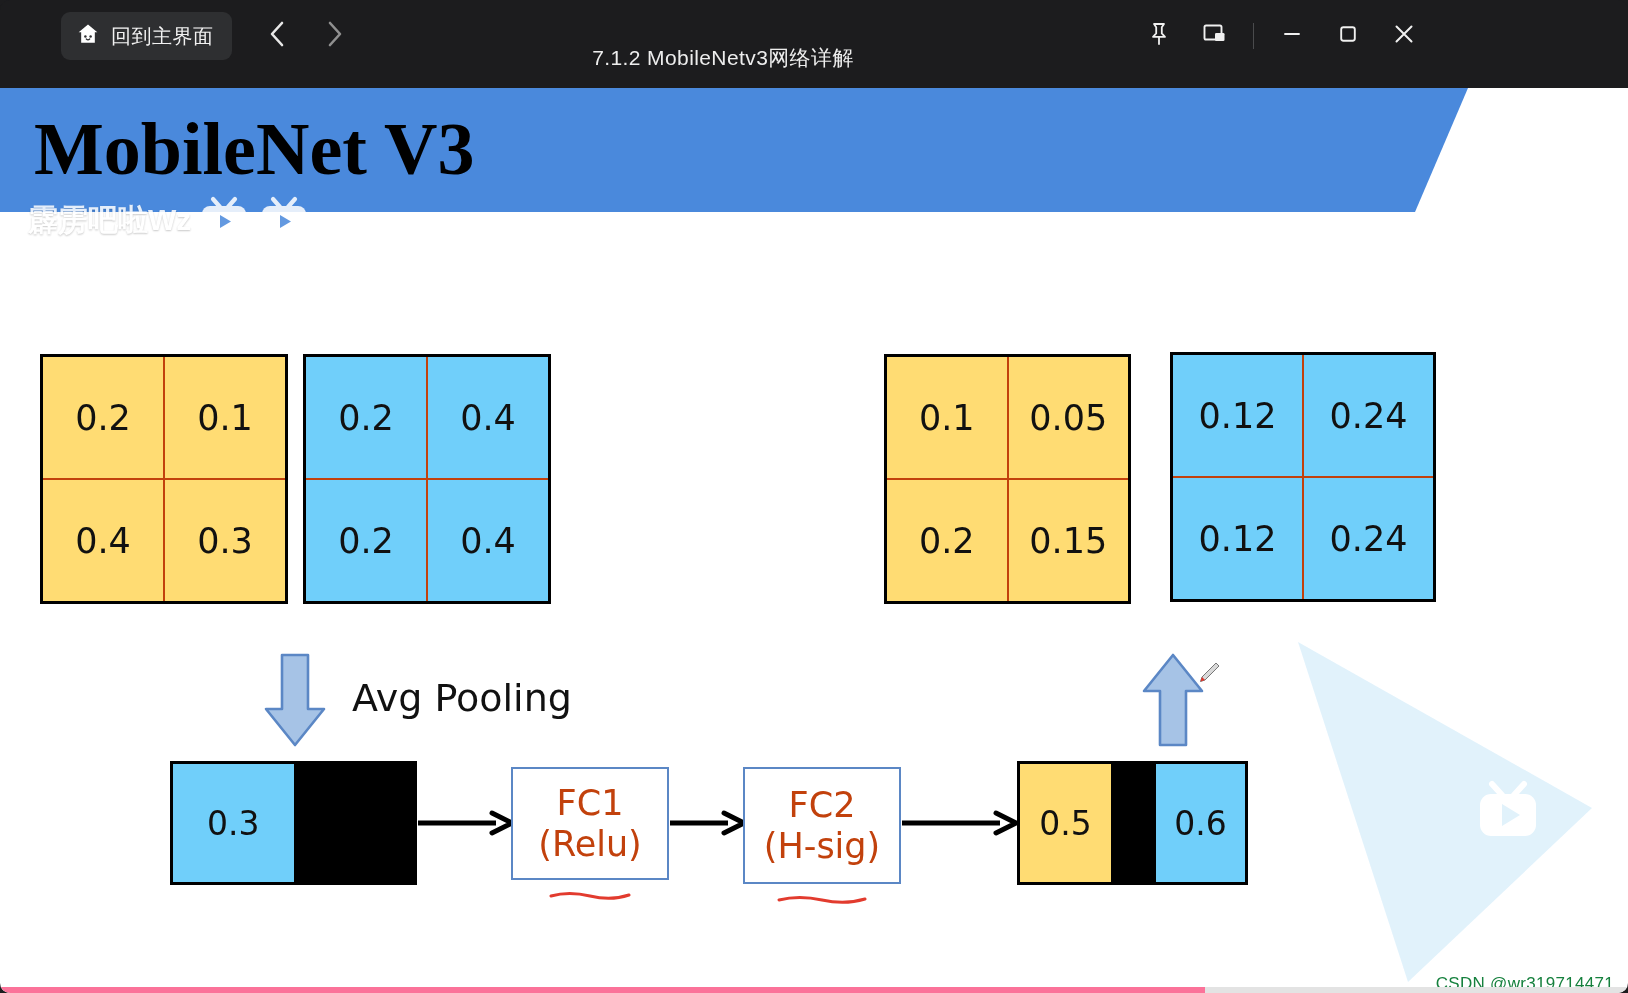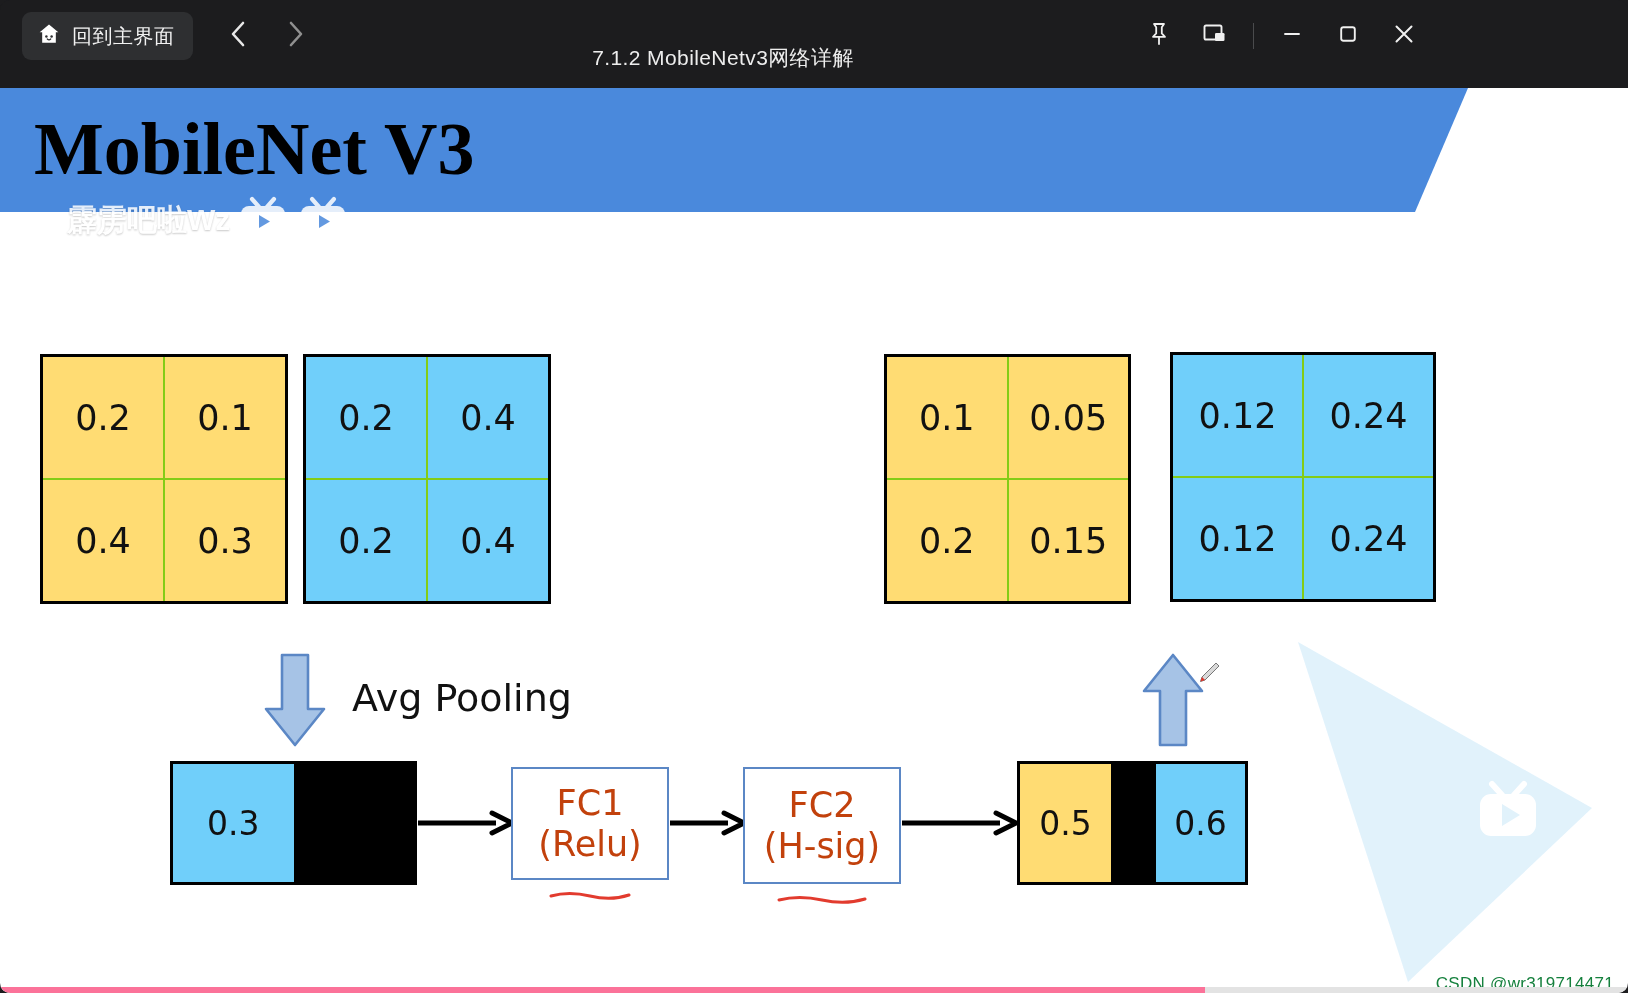--- a/index.html
+++ b/index.html
@@ -24,20 +24,21 @@
 
   .titlebar {
     position: absolute;
     top: 0; left: 0;
     width: 1446px;
     height: 72px;
     background: #1c1c1e;
     display: flex;
     align-items: center;
     z-index: 40;
+    padding-left: 39px;
   }
 
   .home-btn {
     margin-left: 22px;
     height: 48px;
     padding: 0 18px 0 14px;
     background: #2e2f31;
     border-radius: 9px;
     display: flex;
     align-items: center;
@@ -129,42 +130,41 @@
     opacity: 0.86;
     z-index: 5;
     pointer-events: none;
   }
   .bili-wm-text {
     color: #ffffff;
     font-size: 30px;
     font-weight: bold;
     text-shadow: 0 1px 2px rgba(0,0,0,0.25);
     white-space: nowrap;
-    margin-left: 39px;
   }
 
   
   .big-play-wm {
     position: absolute;
     right: 18px;
     bottom: 10px;
     width: 330px;
     height: 360px;
     pointer-events: none;
     opacity: 0.85;
   }
 
   
   .matrix {
     position: absolute;
     display: grid;
     grid-template-columns: 1fr 1fr;
     grid-template-rows: 1fr 1fr;
     border: 3px solid #000;
-    background: #84cc16;
+    background: #c2410c;
     gap: 2px;
   }
   .cell {
     display: flex;
     align-items: center;
     justify-content: center;
     font-size: 35px;
     color: #111;
     font-family: "DejaVu Sans", "Liberation Sans", sans-serif;
   }

